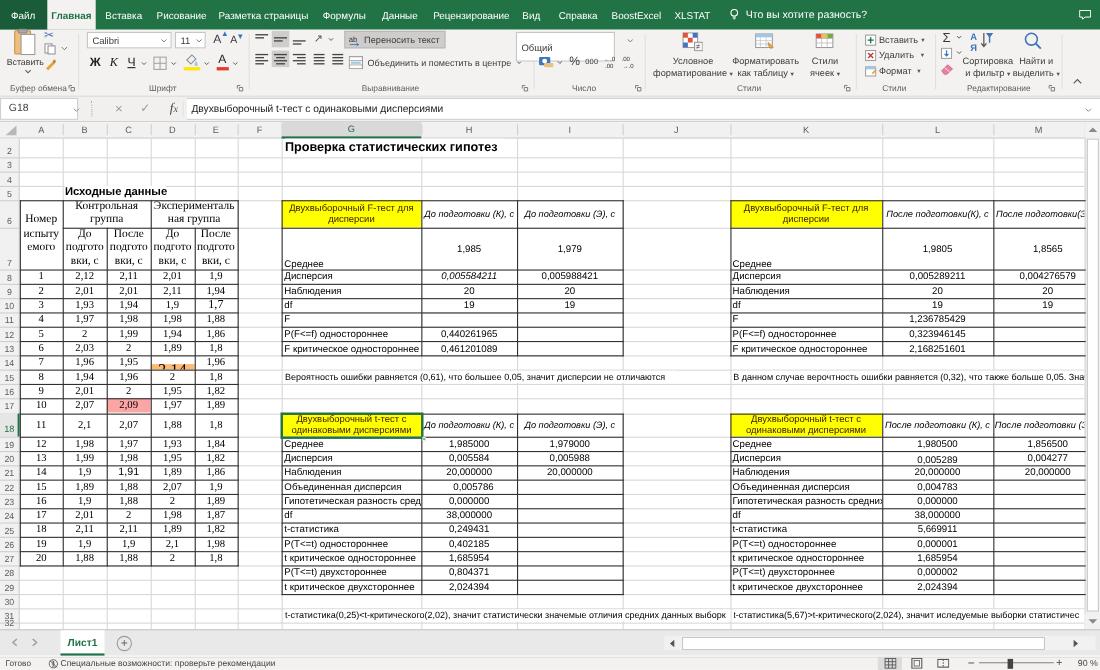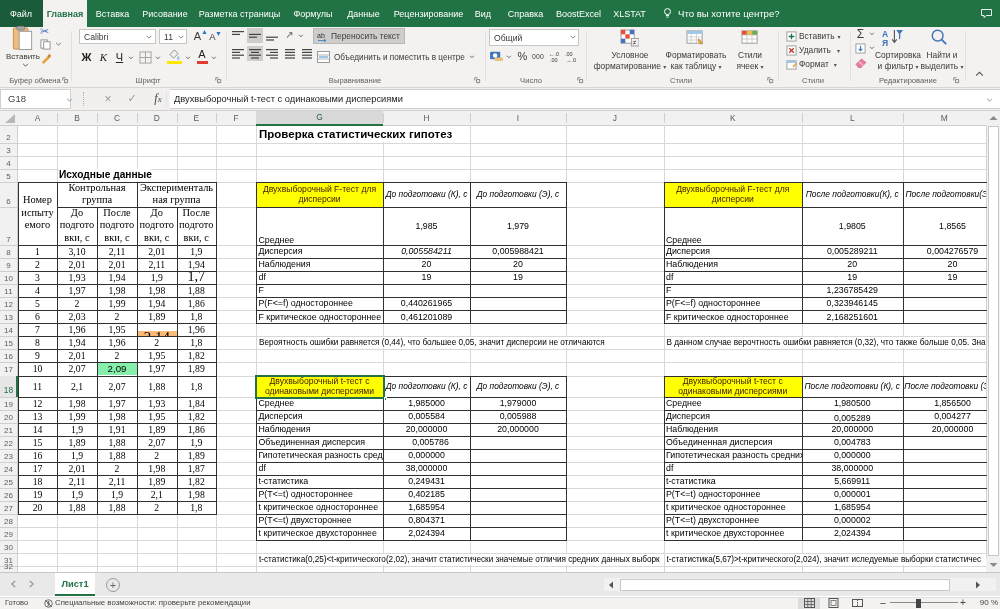--- a/index.html
+++ b/index.html
@@ -27,21 +27,21 @@
 <div class="ctr" style="left:398.5px;top:0px;width:60px;height:27px;color:#fff;font-size:9px">Рецензирование</div>
 <div class="ctr" style="left:453px;top:0px;width:60px;height:27px;color:#fff;font-size:9px">Вид</div>
 <div class="ctr" style="left:495.5px;top:0px;width:60px;height:27px;color:#fff;font-size:9px">Справка</div>
 <div class="ctr" style="left:548.5px;top:0px;width:60px;height:27px;color:#fff;font-size:9px">BoostExcel</div>
 <div class="ctr" style="left:599.5px;top:0px;width:60px;height:27px;color:#fff;font-size:9px">XLSTAT</div>
 <svg style="left:663px;top:8px" width="9" height="11" viewBox="0 0 9 11">
     <circle cx="4.5" cy="3.6" r="3" fill="none" stroke="#fff" stroke-width="1"></circle>
     <rect x="3" y="7" width="3" height="1" fill="#fff"></rect>
     <rect x="3.4" y="8.6" width="2.2" height="0.9" fill="#fff"></rect>
   </svg>
-<div class="flex" style="left:678px;top:0px;width:130px;height:27px;color:#fff;font-size:9.6px">Что вы хотите центре?</div>
+<div class="flex" style="left:678px;top:0px;width:130px;height:27px;color:#fff;font-size:9.6px">Что вы хотите разность?</div>
 <svg style="left:981px;top:9px" width="11" height="9" viewBox="0 0 11 9">
     <path d="M0.5 0.5h10v6h-5l-2.5 2V6.5h-2.5z" fill="none" stroke="#fff" stroke-width="0.9"></path>
   </svg>
 <div style="left:0px;top:27px;width:1000px;height:60.5px;background:#f3f2f1;border-bottom:1px solid #d8d6d4"></div>
 <div style="left:71px;top:31px;width:1px;height:50px;background:#e2e0de"></div>
 <div style="left:226px;top:31px;width:1px;height:50px;background:#e2e0de"></div>
 <div style="left:485px;top:31px;width:1px;height:50px;background:#e2e0de"></div>
 <div style="left:586px;top:31px;width:1px;height:50px;background:#e2e0de"></div>
 <div style="left:778px;top:31px;width:1px;height:50px;background:#e2e0de"></div>
 <div style="left:850px;top:31px;width:1px;height:50px;background:#e2e0de"></div>
@@ -204,21 +204,21 @@
 <div class="flex" style="left:331px;top:28px;width:72px;height:16px;color:#3b3a39;font-size:8.4px">Переносить текст</div>
 <svg style="left:317px;top:51px" width="13" height="12" viewBox="0 0 13 12">
     <rect x="0.5" y="0.5" width="12" height="11" fill="#fff" stroke="#9a9a9a"></rect>
     <path d="M0.5 4h12M0.5 8h12" stroke="#9a9a9a" stroke-width="0.7"></path>
     <rect x="2" y="5" width="9" height="2" fill="#9ec7e8"></rect>
   </svg>
 <div class="flex" style="left:334px;top:49px;width:132px;height:16px;color:#3b3a39;font-size:8.2px">Объединить и поместить в центре</div>
 <svg style="left:469px;top:55px" width="6" height="4" viewBox="0 0 7 5">
     <path d="M1 1l2.4 2.4L5.8 1" fill="none" stroke="#555" stroke-width="1.1"></path>
   </svg>
-<div class="flex" style="left:489px;top:29px;width:90px;height:17px;background:#fff;border:1px solid #c8c6c4;color:#3b3a39;font-size:8.6px;padding-left:4px">Общий</div>
+<div class="flex" style="left:469px;top:29px;width:90px;height:27px;background:#fff;border:1px solid #c8c6c4;color:#3b3a39;font-size:8.6px;padding-left:4px">Общий</div>
 <svg style="left:570px;top:35px" width="6" height="4" viewBox="0 0 8 5">
     <path d="M1 1l3 3 3-3" fill="none" stroke="#777" stroke-width="1.2"></path>
   </svg>
 <svg style="left:490px;top:50px" width="14" height="12" viewBox="0 0 15 13">
     <rect x="0" y="2" width="11" height="8" rx="1" fill="#3f76bb"></rect>
     <circle cx="5.5" cy="6" r="2.4" fill="#fff"></circle>
     <rect x="5" y="8" width="9" height="4" rx="1" fill="#e8c37e"></rect>
   </svg>
 <svg style="left:506px;top:55px" width="6" height="4" viewBox="0 0 7 5">
     <path d="M1 1l2.4 2.4L5.8 1" fill="none" stroke="#555" stroke-width="1.1"></path>
@@ -472,34 +472,34 @@
 <div class="cell" style="left:97px;top:206.5px;width:40px;height:38px;background:#fff;font-family:'Liberation Serif',serif;font-size:10.4px;color:#000;text-align:center;line-height:12.4px;">
     <span style="position:relative">После<br>подгото<br>вки, с</span>
   </div>
 <div class="cell" style="left:137px;top:206.5px;width:39.5px;height:38px;background:#fff;font-family:'Liberation Serif',serif;font-size:10.4px;color:#000;text-align:center;line-height:12.4px;">
     <span style="position:relative">До<br>подгото<br>вки, с</span>
   </div>
 <div class="cell" style="left:176.5px;top:206.5px;width:39.5px;height:38px;background:#fff;font-family:'Liberation Serif',serif;font-size:10.4px;color:#000;text-align:center;line-height:12.4px;">
     <span style="position:relative">После<br>подгото<br>вки, с</span>
   </div>
 <div class="cell" style="left:18px;top:244.5px;width:39px;height:13.1px;background:#fff;font-family:'Liberation Serif',serif;font-size:9.7px;color:#000;">1</div>
-<div class="cell" style="left:57px;top:244.5px;width:40px;height:13.1px;background:#fff;font-family:'Liberation Serif',serif;font-size:9.7px;color:#000;">3,10</div>
+<div class="cell" style="left:57px;top:244.5px;width:40px;height:13.1px;background:#fff;font-family:'Liberation Serif',serif;font-size:9.7px;color:#000;">2,12</div>
 <div class="cell" style="left:97px;top:244.5px;width:40px;height:13.1px;background:#fff;font-family:'Liberation Serif',serif;font-size:9.7px;color:#000;">2,11</div>
 <div class="cell" style="left:137px;top:244.5px;width:39.5px;height:13.1px;background:#fff;font-family:'Liberation Serif',serif;font-size:9.7px;color:#000;">2,01</div>
 <div class="cell" style="left:176.5px;top:244.5px;width:39.5px;height:13.1px;background:#fff;font-family:'Liberation Serif',serif;font-size:9.7px;color:#000;">1,9</div>
 <div class="cell" style="left:18px;top:257.6px;width:39px;height:13.1px;background:#fff;font-family:'Liberation Serif',serif;font-size:9.7px;color:#000;">2</div>
 <div class="cell" style="left:57px;top:257.6px;width:40px;height:13.1px;background:#fff;font-family:'Liberation Serif',serif;font-size:9.7px;color:#000;">2,01</div>
 <div class="cell" style="left:97px;top:257.6px;width:40px;height:13.1px;background:#fff;font-family:'Liberation Serif',serif;font-size:9.7px;color:#000;">2,01</div>
 <div class="cell" style="left:137px;top:257.6px;width:39.5px;height:13.1px;background:#fff;font-family:'Liberation Serif',serif;font-size:9.7px;color:#000;">2,11</div>
 <div class="cell" style="left:176.5px;top:257.6px;width:39.5px;height:13.1px;background:#fff;font-family:'Liberation Serif',serif;font-size:9.7px;color:#000;">1,94</div>
 <div class="cell" style="left:18px;top:270.7px;width:39px;height:13.1px;background:#fff;font-family:'Liberation Serif',serif;font-size:9.7px;color:#000;">3</div>
 <div class="cell" style="left:57px;top:270.7px;width:40px;height:13.1px;background:#fff;font-family:'Liberation Serif',serif;font-size:9.7px;color:#000;">1,93</div>
 <div class="cell" style="left:97px;top:270.7px;width:40px;height:13.1px;background:#fff;font-family:'Liberation Serif',serif;font-size:9.7px;color:#000;">1,94</div>
 <div class="cell" style="left:137px;top:270.7px;width:39.5px;height:13.1px;background:#fff;font-family:'Liberation Serif',serif;font-size:9.7px;color:#000;">1,9</div>
-<div class="cell" style="left:176.5px;top:270.7px;width:39.5px;height:13.1px;background:#fff;font-family:'Liberation Serif',serif;font-size:14px;color:#000;">1,7</div>
+<div class="cell" style="left:176.5px;top:270.7px;width:39.5px;height:13.1px;background:#fff;font-family:'Liberation Serif',serif;font-size:11px;color:#000;">1,7</div>
 <div class="cell" style="left:18px;top:283.8px;width:39px;height:13.1px;background:#fff;font-family:'Liberation Serif',serif;font-size:9.7px;color:#000;">4</div>
 <div class="cell" style="left:57px;top:283.8px;width:40px;height:13.1px;background:#fff;font-family:'Liberation Serif',serif;font-size:9.7px;color:#000;">1,97</div>
 <div class="cell" style="left:97px;top:283.8px;width:40px;height:13.1px;background:#fff;font-family:'Liberation Serif',serif;font-size:9.7px;color:#000;">1,98</div>
 <div class="cell" style="left:137px;top:283.8px;width:39.5px;height:13.1px;background:#fff;font-family:'Liberation Serif',serif;font-size:9.7px;color:#000;">1,98</div>
 <div class="cell" style="left:176.5px;top:283.8px;width:39.5px;height:13.1px;background:#fff;font-family:'Liberation Serif',serif;font-size:9.7px;color:#000;">1,88</div>
 <div class="cell" style="left:18px;top:296.9px;width:39px;height:13.1px;background:#fff;font-family:'Liberation Serif',serif;font-size:9.7px;color:#000;">5</div>
 <div class="cell" style="left:57px;top:296.9px;width:40px;height:13.1px;background:#fff;font-family:'Liberation Serif',serif;font-size:9.7px;color:#000;">2</div>
 <div class="cell" style="left:97px;top:296.9px;width:40px;height:13.1px;background:#fff;font-family:'Liberation Serif',serif;font-size:9.7px;color:#000;">1,99</div>
 <div class="cell" style="left:137px;top:296.9px;width:39.5px;height:13.1px;background:#fff;font-family:'Liberation Serif',serif;font-size:9.7px;color:#000;">1,94</div>
 <div class="cell" style="left:176.5px;top:296.9px;width:39.5px;height:13.1px;background:#fff;font-family:'Liberation Serif',serif;font-size:9.7px;color:#000;">1,86</div>
@@ -518,41 +518,41 @@
 <div class="cell" style="left:97px;top:336.2px;width:40px;height:13.1px;background:#fff;font-family:'Liberation Serif',serif;font-size:9.7px;color:#000;">1,96</div>
 <div class="cell" style="left:137px;top:336.2px;width:39.5px;height:13.1px;background:#fff;font-family:'Liberation Serif',serif;font-size:9.7px;color:#000;">2</div>
 <div class="cell" style="left:176.5px;top:336.2px;width:39.5px;height:13.1px;background:#fff;font-family:'Liberation Serif',serif;font-size:9.7px;color:#000;">1,8</div>
 <div class="cell" style="left:18px;top:349.3px;width:39px;height:13.1px;background:#fff;font-family:'Liberation Serif',serif;font-size:9.7px;color:#000;">9</div>
 <div class="cell" style="left:57px;top:349.3px;width:40px;height:13.1px;background:#fff;font-family:'Liberation Serif',serif;font-size:9.7px;color:#000;">2,01</div>
 <div class="cell" style="left:97px;top:349.3px;width:40px;height:13.1px;background:#fff;font-family:'Liberation Serif',serif;font-size:9.7px;color:#000;">2</div>
 <div class="cell" style="left:137px;top:349.3px;width:39.5px;height:13.1px;background:#fff;font-family:'Liberation Serif',serif;font-size:9.7px;color:#000;">1,95</div>
 <div class="cell" style="left:176.5px;top:349.3px;width:39.5px;height:13.1px;background:#fff;font-family:'Liberation Serif',serif;font-size:9.7px;color:#000;">1,82</div>
 <div class="cell" style="left:18px;top:362.4px;width:39px;height:13.1px;background:#fff;font-family:'Liberation Serif',serif;font-size:9.7px;color:#000;">10</div>
 <div class="cell" style="left:57px;top:362.4px;width:40px;height:13.1px;background:#fff;font-family:'Liberation Serif',serif;font-size:9.7px;color:#000;">2,07</div>
-<div class="cell" style="left:97px;top:362.4px;width:40px;height:13.1px;background:#86efac;font-family:Liberation Sans, sans-serif;font-size:9.7px;color:#000;">2,09</div>
+<div class="cell" style="left:97px;top:362.4px;width:40px;height:13.1px;background:#fca5a5;font-family:Liberation Serif, serif;font-size:9.7px;color:#000;">2,09</div>
 <div class="cell" style="left:137px;top:362.4px;width:39.5px;height:13.1px;background:#fff;font-family:'Liberation Serif',serif;font-size:9.7px;color:#000;">1,97</div>
 <div class="cell" style="left:176.5px;top:362.4px;width:39.5px;height:13.1px;background:#fff;font-family:'Liberation Serif',serif;font-size:9.7px;color:#000;">1,89</div>
 <div class="cell" style="left:18px;top:375.5px;width:39px;height:21px;background:#fff;font-family:'Liberation Serif',serif;font-size:9.7px;color:#000;">11</div>
 <div class="cell" style="left:57px;top:375.5px;width:40px;height:21px;background:#fff;font-family:'Liberation Serif',serif;font-size:9.7px;color:#000;">2,1</div>
 <div class="cell" style="left:97px;top:375.5px;width:40px;height:21px;background:#fff;font-family:'Liberation Serif',serif;font-size:9.7px;color:#000;">2,07</div>
 <div class="cell" style="left:137px;top:375.5px;width:39.5px;height:21px;background:#fff;font-family:'Liberation Serif',serif;font-size:9.7px;color:#000;">1,88</div>
 <div class="cell" style="left:176.5px;top:375.5px;width:39.5px;height:21px;background:#fff;font-family:'Liberation Serif',serif;font-size:9.7px;color:#000;">1,8</div>
 <div class="cell" style="left:18px;top:396.5px;width:39px;height:13.03px;background:#fff;font-family:'Liberation Serif',serif;font-size:9.7px;color:#000;">12</div>
 <div class="cell" style="left:57px;top:396.5px;width:40px;height:13.03px;background:#fff;font-family:'Liberation Serif',serif;font-size:9.7px;color:#000;">1,98</div>
 <div class="cell" style="left:97px;top:396.5px;width:40px;height:13.03px;background:#fff;font-family:'Liberation Serif',serif;font-size:9.7px;color:#000;">1,97</div>
 <div class="cell" style="left:137px;top:396.5px;width:39.5px;height:13.03px;background:#fff;font-family:'Liberation Serif',serif;font-size:9.7px;color:#000;">1,93</div>
 <div class="cell" style="left:176.5px;top:396.5px;width:39.5px;height:13.03px;background:#fff;font-family:'Liberation Serif',serif;font-size:9.7px;color:#000;">1,84</div>
 <div class="cell" style="left:18px;top:409.53px;width:39px;height:13.03px;background:#fff;font-family:'Liberation Serif',serif;font-size:9.7px;color:#000;">13</div>
 <div class="cell" style="left:57px;top:409.53px;width:40px;height:13.03px;background:#fff;font-family:'Liberation Serif',serif;font-size:9.7px;color:#000;">1,99</div>
 <div class="cell" style="left:97px;top:409.53px;width:40px;height:13.03px;background:#fff;font-family:'Liberation Serif',serif;font-size:9.7px;color:#000;">1,98</div>
 <div class="cell" style="left:137px;top:409.53px;width:39.5px;height:13.03px;background:#fff;font-family:'Liberation Serif',serif;font-size:9.7px;color:#000;">1,95</div>
 <div class="cell" style="left:176.5px;top:409.53px;width:39.5px;height:13.03px;background:#fff;font-family:'Liberation Serif',serif;font-size:9.7px;color:#000;">1,82</div>
 <div class="cell" style="left:18px;top:422.56px;width:39px;height:13.03px;background:#fff;font-family:'Liberation Serif',serif;font-size:9.7px;color:#000;">14</div>
 <div class="cell" style="left:57px;top:422.56px;width:40px;height:13.03px;background:#fff;font-family:'Liberation Serif',serif;font-size:9.7px;color:#000;">1,9</div>
-<div class="cell" style="left:97px;top:422.56px;width:40px;height:13.03px;background:#fff;font-family:Liberation Serif, serif;font-size:9.7px;color:#000;">1,91</div>
+<div class="cell" style="left:97px;top:422.56px;width:40px;height:13.03px;background:#fff;font-family:Liberation Sans, sans-serif;font-size:9.7px;color:#000;">1,91</div>
 <div class="cell" style="left:137px;top:422.56px;width:39.5px;height:13.03px;background:#fff;font-family:'Liberation Serif',serif;font-size:9.7px;color:#000;">1,89</div>
 <div class="cell" style="left:176.5px;top:422.56px;width:39.5px;height:13.03px;background:#fff;font-family:'Liberation Serif',serif;font-size:9.7px;color:#000;">1,86</div>
 <div class="cell" style="left:18px;top:435.59px;width:39px;height:13.03px;background:#fff;font-family:'Liberation Serif',serif;font-size:9.7px;color:#000;">15</div>
 <div class="cell" style="left:57px;top:435.59px;width:40px;height:13.03px;background:#fff;font-family:'Liberation Serif',serif;font-size:9.7px;color:#000;">1,89</div>
 <div class="cell" style="left:97px;top:435.59px;width:40px;height:13.03px;background:#fff;font-family:'Liberation Serif',serif;font-size:9.7px;color:#000;">1,88</div>
 <div class="cell" style="left:137px;top:435.59px;width:39.5px;height:13.03px;background:#fff;font-family:'Liberation Serif',serif;font-size:9.7px;color:#000;">2,07</div>
 <div class="cell" style="left:176.5px;top:435.59px;width:39.5px;height:13.03px;background:#fff;font-family:'Liberation Serif',serif;font-size:9.7px;color:#000;">1,9</div>
 <div class="cell" style="left:18px;top:448.62px;width:39px;height:13.03px;background:#fff;font-family:'Liberation Serif',serif;font-size:9.7px;color:#000;">16</div>
 <div class="cell" style="left:57px;top:448.62px;width:40px;height:13.03px;background:#fff;font-family:'Liberation Serif',serif;font-size:9.7px;color:#000;">1,9</div>
 <div class="cell" style="left:97px;top:448.62px;width:40px;height:13.03px;background:#fff;font-family:'Liberation Serif',serif;font-size:9.7px;color:#000;">1,88</div>
@@ -788,21 +788,21 @@
 <div style="left:663.5px;top:422.56px;width:323.5px;height:1px;background:#303030;z-index:2"></div>
 <div style="left:663.5px;top:435.59px;width:323.5px;height:1px;background:#303030;z-index:2"></div>
 <div style="left:663.5px;top:448.62px;width:323.5px;height:1px;background:#303030;z-index:2"></div>
 <div style="left:663.5px;top:461.65px;width:323.5px;height:1px;background:#303030;z-index:2"></div>
 <div style="left:663.5px;top:474.68px;width:323.5px;height:1px;background:#303030;z-index:2"></div>
 <div style="left:663.5px;top:487.71px;width:323.5px;height:1px;background:#303030;z-index:2"></div>
 <div style="left:663.5px;top:500.74px;width:323.5px;height:1px;background:#303030;z-index:2"></div>
 <div style="left:663.5px;top:513.77px;width:323.5px;height:1px;background:#303030;z-index:2"></div>
 <div style="left:663.5px;top:526.8px;width:323.5px;height:1px;background:#303030;z-index:2"></div>
 <div style="left:663.5px;top:539.83px;width:323.5px;height:1px;background:#303030;z-index:2"></div>
-<div class="flex" style="left:259px;top:337.2px;width:356px;height:11.1px;background:#fff;color:#000;font-size:8.2px;white-space:nowrap;overflow:hidden">Вероятность ошибки равняется (0,44), что большее 0,05, значит дисперсии не отличаются</div>
+<div class="flex" style="left:259px;top:337.2px;width:356px;height:11.1px;background:#fff;color:#000;font-size:8.2px;white-space:nowrap;overflow:hidden">Вероятность ошибки равняется (0,61), что большее 0,05, значит дисперсии не отличаются</div>
 <div class="flex" style="left:666.5px;top:337.2px;width:335.5px;height:11.1px;background:#fff;color:#000;font-size:8.2px;white-space:nowrap;overflow:hidden">В данном случае верочтность ошибки равняется (0,32), что также больше 0,05. Значит</div>
 <div class="flex" style="left:259px;top:553.86px;width:404.5px;height:11.03px;background:#fff;color:#000;font-size:8.2px;white-space:nowrap;overflow:hidden">t-статистика(0,25)&lt;t-критического(2,02), значит статистически значемые отличия средних данных выборк</div>
 <div class="flex" style="left:666.5px;top:553.86px;width:335.5px;height:11.03px;background:#fff;color:#000;font-size:8.2px;white-space:nowrap;overflow:hidden">t-статистика(5,67)&gt;t-критического(2,024), значит иследуемые выборки статистичес</div>
 <div style="left:986px;top:110.5px;width:14px;height:461.7px;background:#f1f1f1;border-left:1px solid #d4d4d4"></div>
 <div class="ctr" style="left:986px;top:110.5px;width:14px;height:14px;background:#f1f1f1">
     <svg style="position:relative" width="9" height="6" viewBox="0 0 9 6">
       <path d="M0.5 5L4.5 1l4 4z" fill="#8a8a8a"></path>
     </svg>
   </div>
 <div style="left:987.5px;top:126px;width:11px;height:430px;background:#fff;border:1px solid #c8c8c8"></div>

